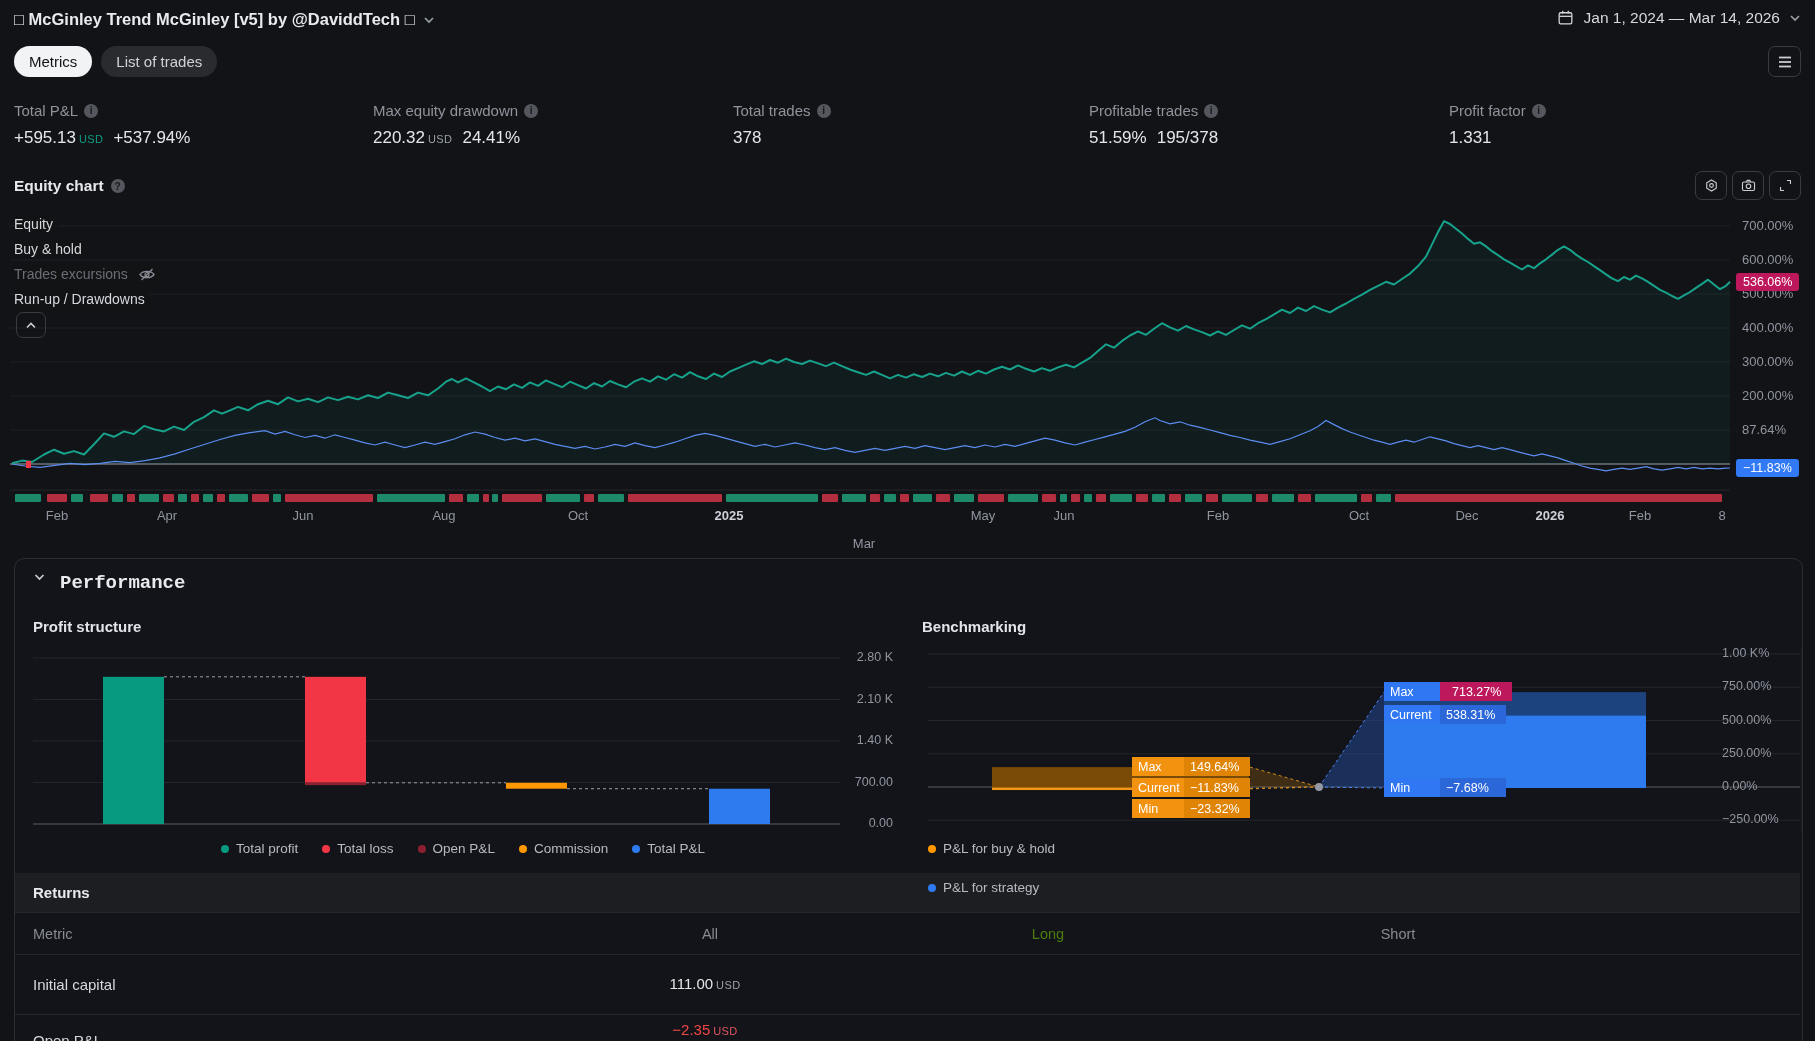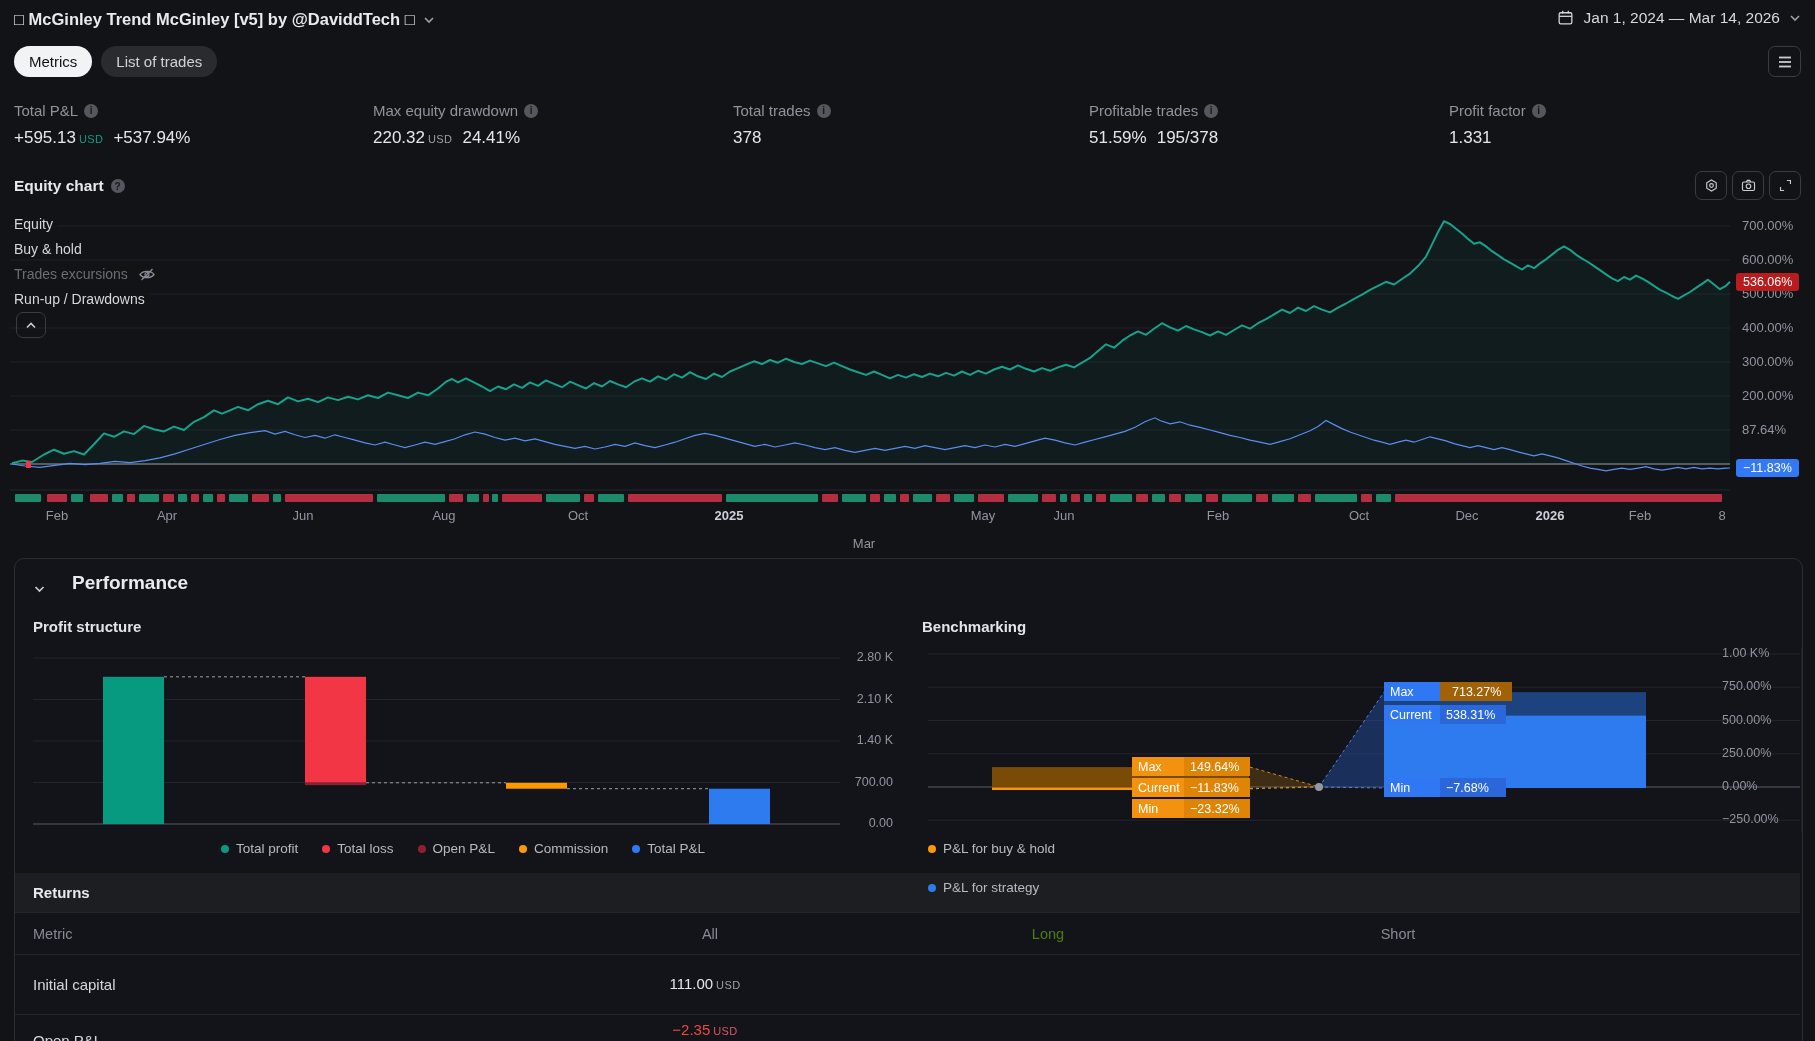--- a/index.html
+++ b/index.html
@@ -37,21 +37,21 @@
                background:rgba(18,19,22,.88);padding:1px 5px 1px 0;cursor:pointer;z-index:3;}
   .legend-chip.disabled{color:#6b6e76;}
   .collapse-btn{position:absolute;left:16px;top:312px;width:28px;height:24px;z-index:3;}
   svg.layer{position:absolute;left:0;top:0;pointer-events:none;z-index:1;}
   .axis-label{position:absolute;font-size:13px;color:#9095a0;z-index:2;white-space:nowrap;}
   .axis-label.bold-tick{color:#cdd0d8;font-weight:700;}
   .y-badge{position:absolute;left:1736px;z-index:2;padding:2px 7px;border-radius:3px;font-size:12.5px;color:#fff;white-space:nowrap;}
   
   .card{position:absolute;left:14px;top:558px;width:1787px;height:620px;background:#131419;
         border:1px solid #2b2d33;border-radius:10px;z-index:0;}
-  .perf-header{position:absolute;left:33px;top:572px;display:flex;align-items:flex-end;gap:26px;z-index:2;}
+  .perf-header{position:absolute;left:33px;top:572px;display:flex;align-items:flex-start;gap:14px;z-index:2;font-family:Liberation Mono, monospace;}
   .perf-title{font-size:19px;font-weight:700;color:#e8eaee;}
   .subhead{position:absolute;top:618px;font-size:15px;font-weight:700;color:#e2e4e9;z-index:2;}
   .chart-legend{position:absolute;top:841px;display:flex;justify-content:center;gap:24px;z-index:2;}
   .legend-item{display:flex;align-items:center;gap:7px;font-size:13.5px;color:#b7bac2;}
   .legend-dot{width:8px;height:8px;border-radius:50%;}
   .bm-box{position:absolute;display:flex;height:19px;z-index:2;font-size:12.5px;color:#fff;}
   .bm-box .c1,.bm-box .c2{display:flex;align-items:center;padding:0 6px;}
   
   .returns-band{position:absolute;left:15px;top:873px;width:1785px;height:39px;background:#1d1e22;z-index:1;}
   .ret-text{position:absolute;z-index:2;white-space:nowrap;}
@@ -385,21 +385,21 @@
     <div class="axis-label bold-tick" style="left: 729px; top: 508px; transform: translateX(-50%);">2025</div>
     <div class="axis-label" style="left: 864px; top: 536px; transform: translateX(-50%);">Mar</div>
     <div class="axis-label" style="left: 983px; top: 508px; transform: translateX(-50%);">May</div>
     <div class="axis-label" style="left: 1064px; top: 508px; transform: translateX(-50%);">Jun</div>
     <div class="axis-label" style="left: 1218px; top: 508px; transform: translateX(-50%);">Feb</div>
     <div class="axis-label" style="left: 1359px; top: 508px; transform: translateX(-50%);">Oct</div>
     <div class="axis-label" style="left: 1467px; top: 508px; transform: translateX(-50%);">Dec</div>
     <div class="axis-label bold-tick" style="left: 1550px; top: 508px; transform: translateX(-50%);">2026</div>
     <div class="axis-label" style="left: 1640px; top: 508px; transform: translateX(-50%);">Feb</div>
     <div class="axis-label" style="left: 1722px; top: 508px; transform: translateX(-50%);">8</div>
-    <div class="y-badge" style="background: #b91c1c; top: 272.74px;">536.06%</div>
+    <div class="y-badge" style="background: #be185d; top: 272.74px;">536.06%</div>
     <div class="y-badge" style="background: rgb(49, 121, 245); top: 459.022px;">−11.83%</div>
     <div class="axis-label" style="left: 815px; top: 650px; width: 78px; text-align: right; font-size: 12.5px;">2.80 K</div>
     <div class="axis-label" style="left: 815px; top: 691.5px; width: 78px; text-align: right; font-size: 12.5px;">2.10 K</div>
     <div class="axis-label" style="left: 815px; top: 733px; width: 78px; text-align: right; font-size: 12.5px;">1.40 K</div>
     <div class="axis-label" style="left: 815px; top: 774.5px; width: 78px; text-align: right; font-size: 12.5px;">700.00</div>
     <div class="axis-label" style="left: 815px; top: 816px; width: 78px; text-align: right; font-size: 12.5px;">0.00</div>
     <div class="axis-label" style="left: 1722px; top: 646px; font-size: 12.5px;">1.00 K%</div>
     <div class="axis-label" style="left: 1722px; top: 679.25px; font-size: 12.5px;">750.00%</div>
     <div class="axis-label" style="left: 1722px; top: 712.5px; font-size: 12.5px;">500.00%</div>
     <div class="axis-label" style="left: 1722px; top: 745.75px; font-size: 12.5px;">250.00%</div>
@@ -412,21 +412,21 @@
     <div class="bm-box" style="left: 1132px; top: 778.098px;">
       <div class="c1" style="background: rgb(242, 146, 15); width: 40px;">Current</div>
       <div class="c2" style="background: rgb(224, 132, 5); width: 54px;">−11.83%</div>
     </div>
     <div class="bm-box" style="left: 1132px; top: 799.098px;">
       <div class="c1" style="background: rgb(242, 146, 15); width: 40px;">Min</div>
       <div class="c2" style="background: rgb(224, 132, 5); width: 54px;">−23.32%</div>
     </div>
     <div class="bm-box" style="left: 1384px; top: 682.135px;">
       <div class="c1" style="background: rgb(48, 119, 243); width: 44px;">Max</div>
-      <div class="c2" style="background: #a16207; width: 54px; padding-left: 12px;">713.27%</div>
+      <div class="c2" style="background: #be185d; width: 54px; padding-left: 12px;">713.27%</div>
     </div>
     <div class="bm-box" style="left: 1384px; top: 705.135px;">
       <div class="c1" style="background: rgb(48, 119, 243); width: 44px;">Current</div>
       <div class="c2" style="background: rgb(43, 103, 216); width: 54px;">538.31%</div>
     </div>
     <div class="bm-box" style="left: 1384px; top: 778.021px;">
       <div class="c1" style="background: rgb(48, 119, 243); width: 44px;">Min</div>
       <div class="c2" style="background: rgb(43, 103, 216); width: 54px;">−7.68%</div>
     </div>
   </div>

